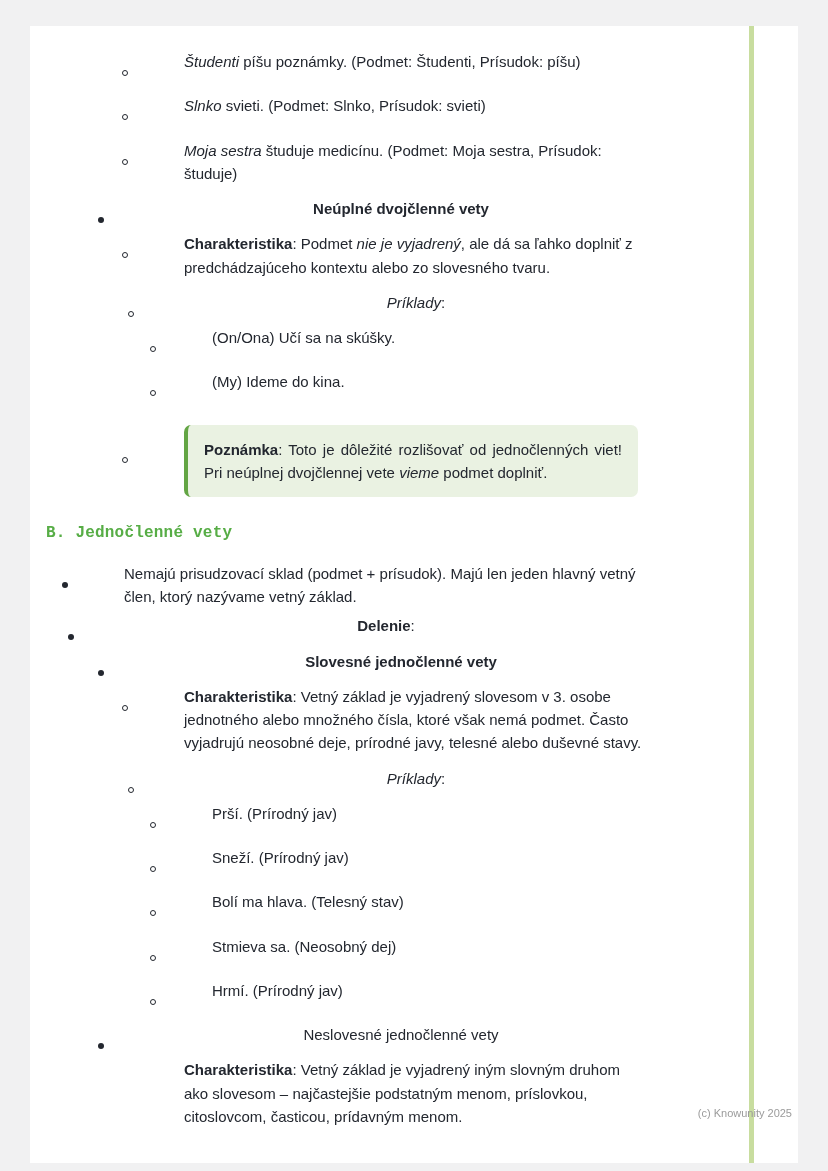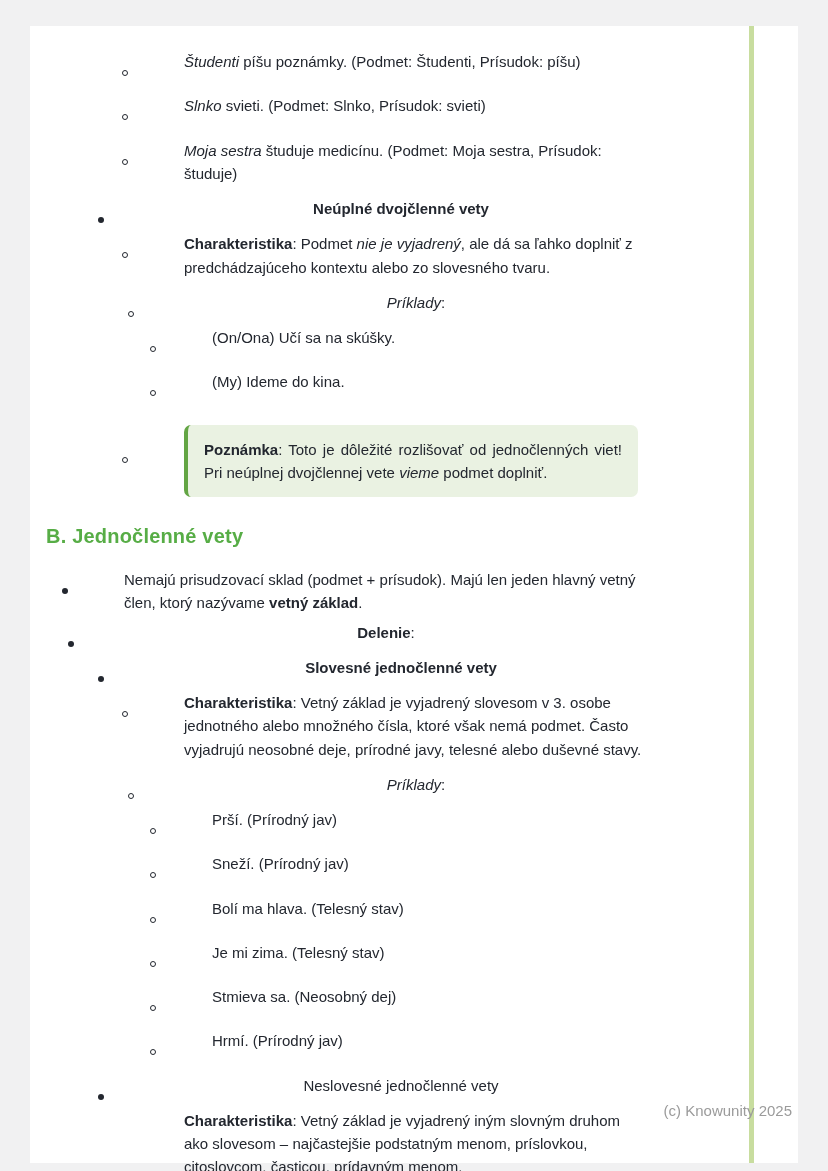--- a/index.html
+++ b/index.html
@@ -56,30 +56,31 @@
   .note{
     flex:1;
     background:var(--callout-bg);
     border-left:4px solid var(--callout-border);
     padding:13px 16px;
     text-align:justify;
     border-radius:7px;
     margin-right:10px;
   }
   h2.section-heading{
-    font-size:20px;
+    font-size:16px;
     font-weight:700;
     color:var(--heading-green);
     margin:24px 0 16px 0;
     letter-spacing:0.2px;
+    font-family:Liberation Mono, monospace;
   }
   .watermark{
     position:absolute;
     right:6px;bottom:44px;
-    font-size:15px;
+    font-size:11px;
     color:var(--watermark-color);
     z-index:3;
   }
 </style>
 </head>
 <body>
 
 <div class="page">
   <div class="accent-line"></div>
 
@@ -123,21 +124,21 @@
       <span class="mk"><span class="circ"></span></span>
       <div class="note">
         <span><span style="font-weight: 700;">Poznámka</span><span>: Toto je dôležité rozlišovať od jednočlenných viet! Pri neúplnej dvojčlennej vete </span><span style="font-style: italic;">vieme</span><span> podmet doplniť.</span></span>
       </div>
     </div>
 
     <h2 class="section-heading">B. Jednočlenné vety</h2>
 
     <div class="li l1 snug">
       <span class="mk"><span class="dot"></span></span>
-      <div class="tx"><span>Nemajú prisudzovací sklad (podmet + prísudok). Majú len </span><span style="font-weight: 400;">jeden hlavný vetný člen</span><span>, ktorý nazývame </span><span style="font-weight: 700;">vetný základ</span><span>.</span></div>
+      <div class="tx"><span>Nemajú prisudzovací sklad (podmet + prísudok). Majú len </span><span style="font-weight: 400;">jeden hlavný vetný člen</span><span>, ktorý nazývame </span><span style="font-weight: 400;">vetný základ</span><span>.</span></div>
     </div>
     <div class="li l1 tight">
       <span class="mk"><span class="dot"></span></span>
       <div class="tx"><span style="font-weight: 700;">Delenie</span><span>:</span></div>
     </div>
 
     <div class="li l2 tight">
       <span class="mk"><span class="dot"></span></span>
       <div class="tx"><span style="font-weight: 700;">Slovesné jednočlenné vety</span></div>
     </div>
@@ -156,24 +157,20 @@
     <div class="li l4">
       <span class="mk"><span class="circ"></span></span>
       <div class="tx"><span>Sneží. (Prírodný jav)</span></div>
     </div>
     <div class="li l4">
       <span class="mk"><span class="circ"></span></span>
       <div class="tx"><span>Bolí ma hlava. (Telesný stav)</span></div>
     </div>
     <div class="li l4">
       <span class="mk"><span class="circ"></span></span>
-      <div class="tx"><span>Je mi zima. (Telesný stav)</span></div>
-    </div>
-    <div class="li l4">
-      <span class="mk"><span class="circ"></span></span>
       <div class="tx"><span>Stmieva sa. (Neosobný dej)</span></div>
     </div>
     <div class="li l4">
       <span class="mk"><span class="circ"></span></span>
       <div class="tx"><span>Hrmí. (Prírodný jav)</span></div>
     </div>
 
     <div class="li l2 tight">
       <span class="mk"><span class="dot"></span></span>
       <div class="tx"><span style="font-weight: 400;">Neslovesné jednočlenné vety</span></div>

